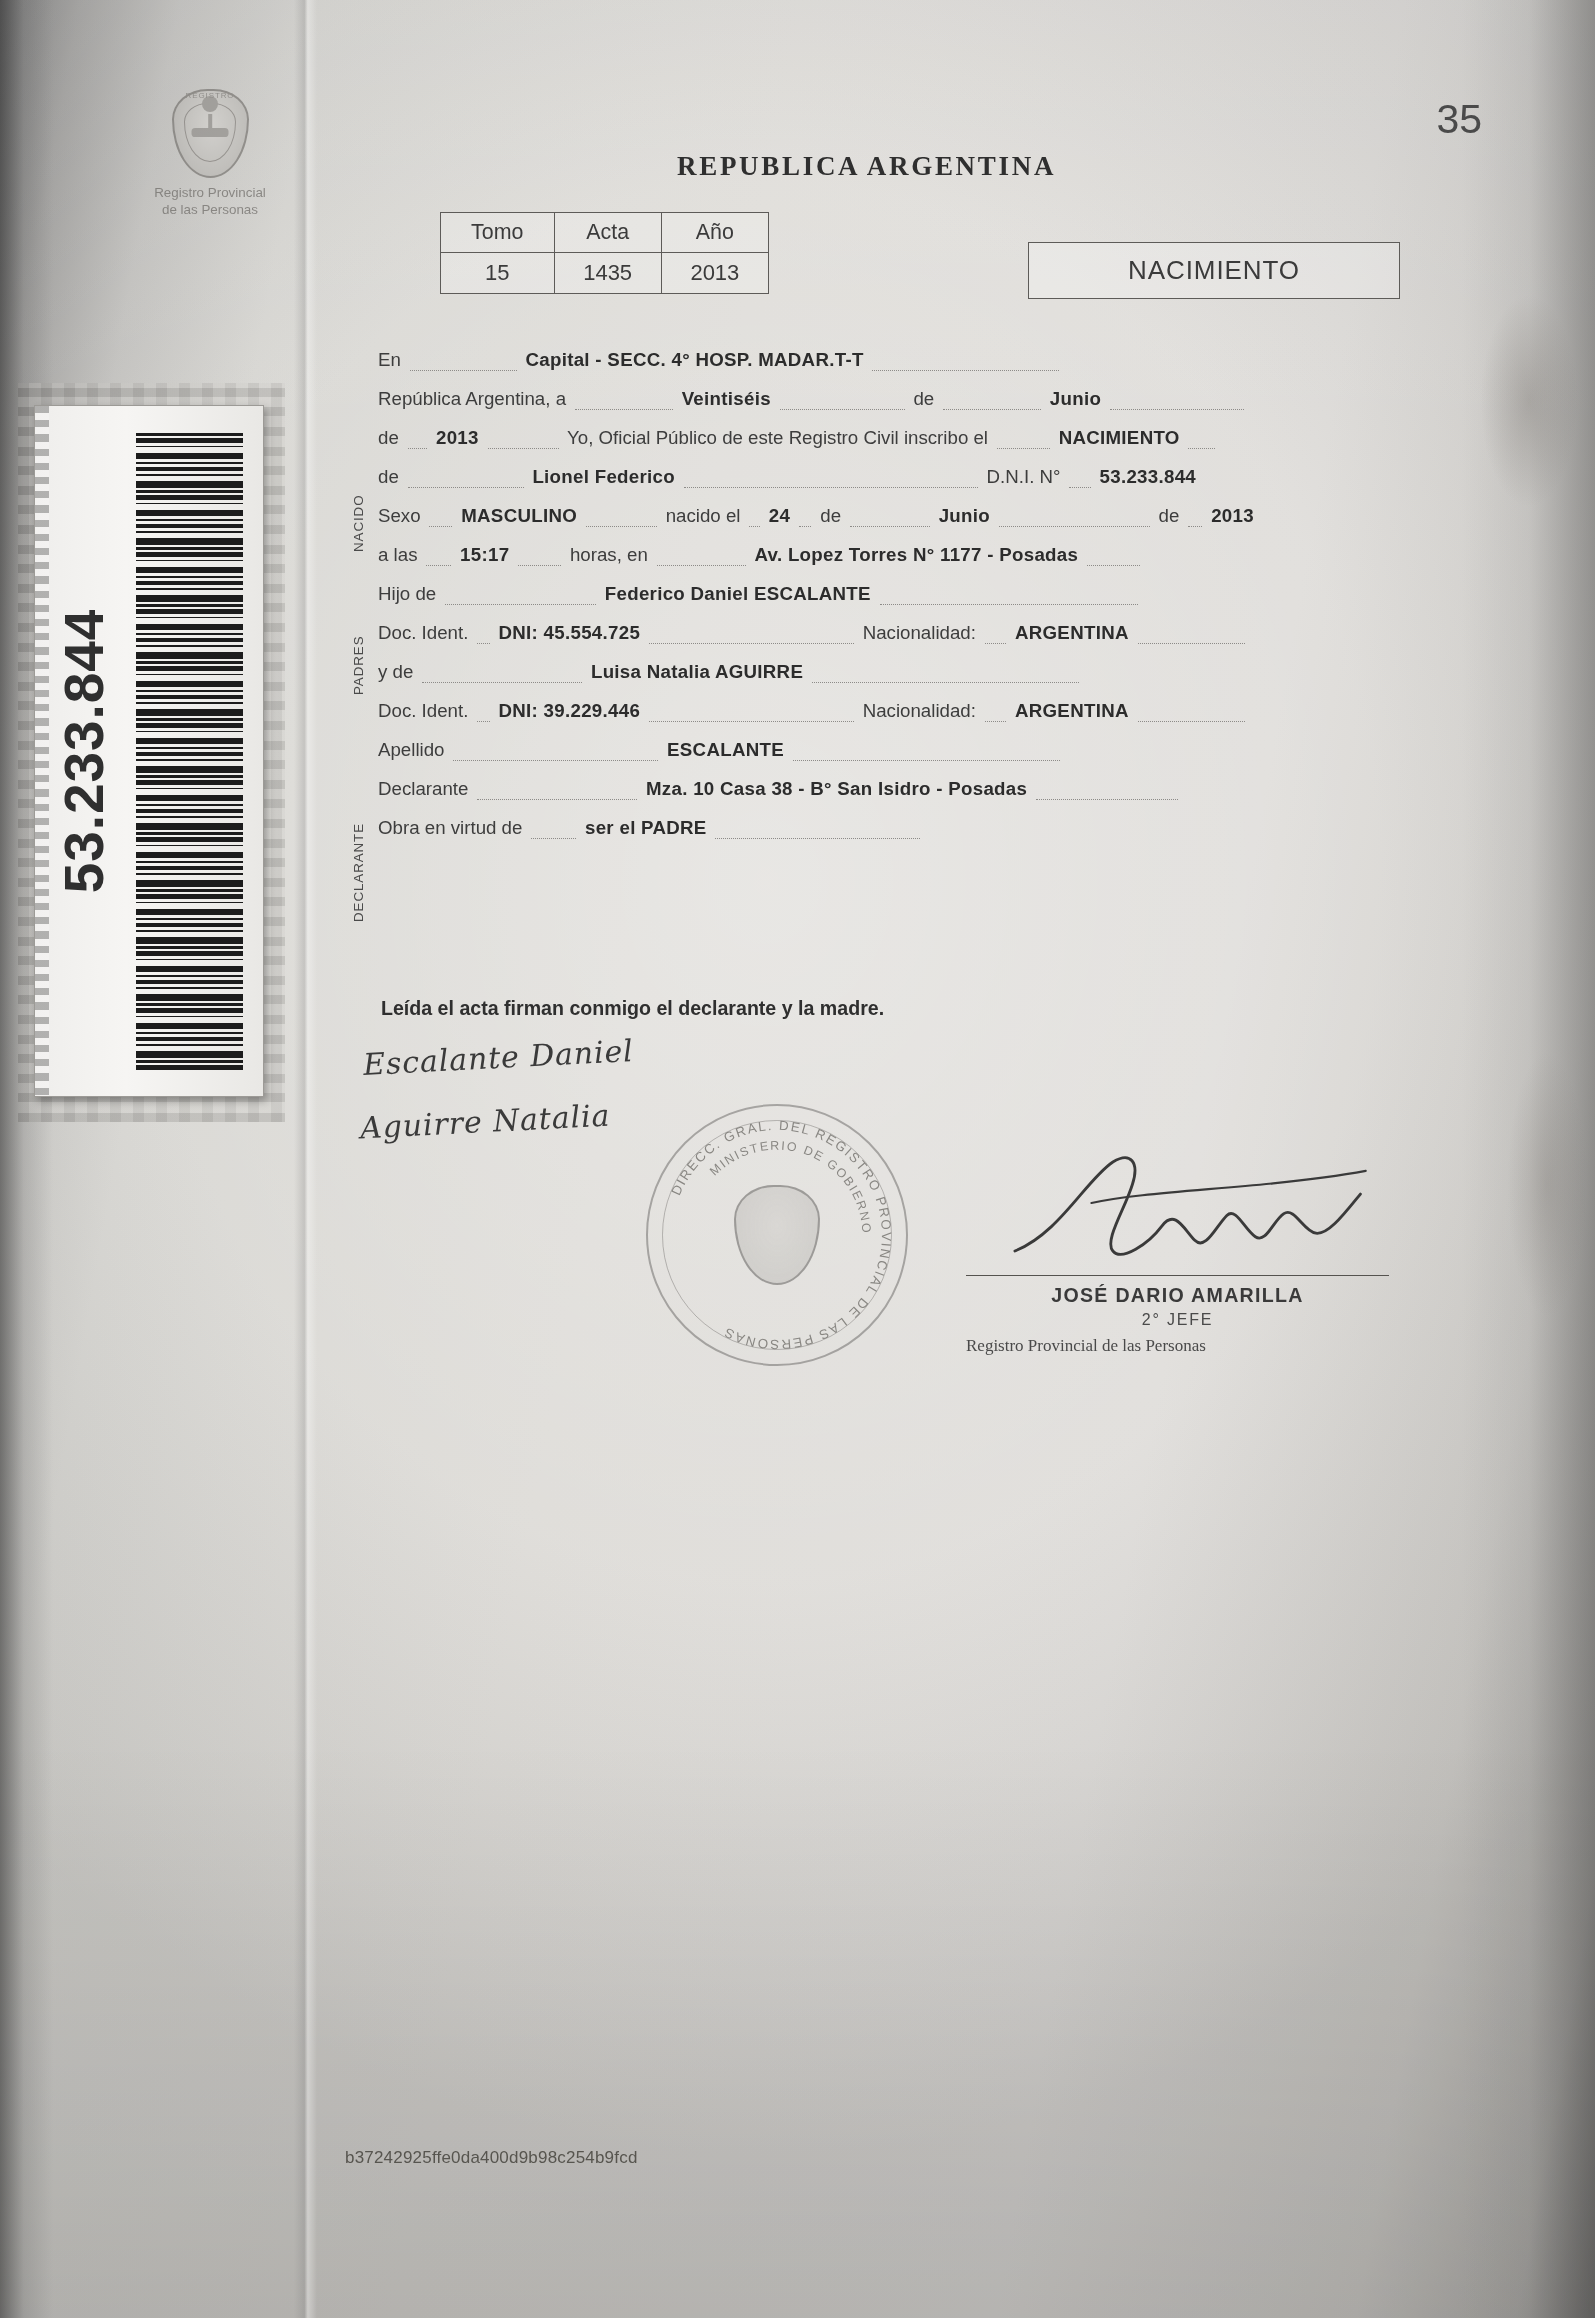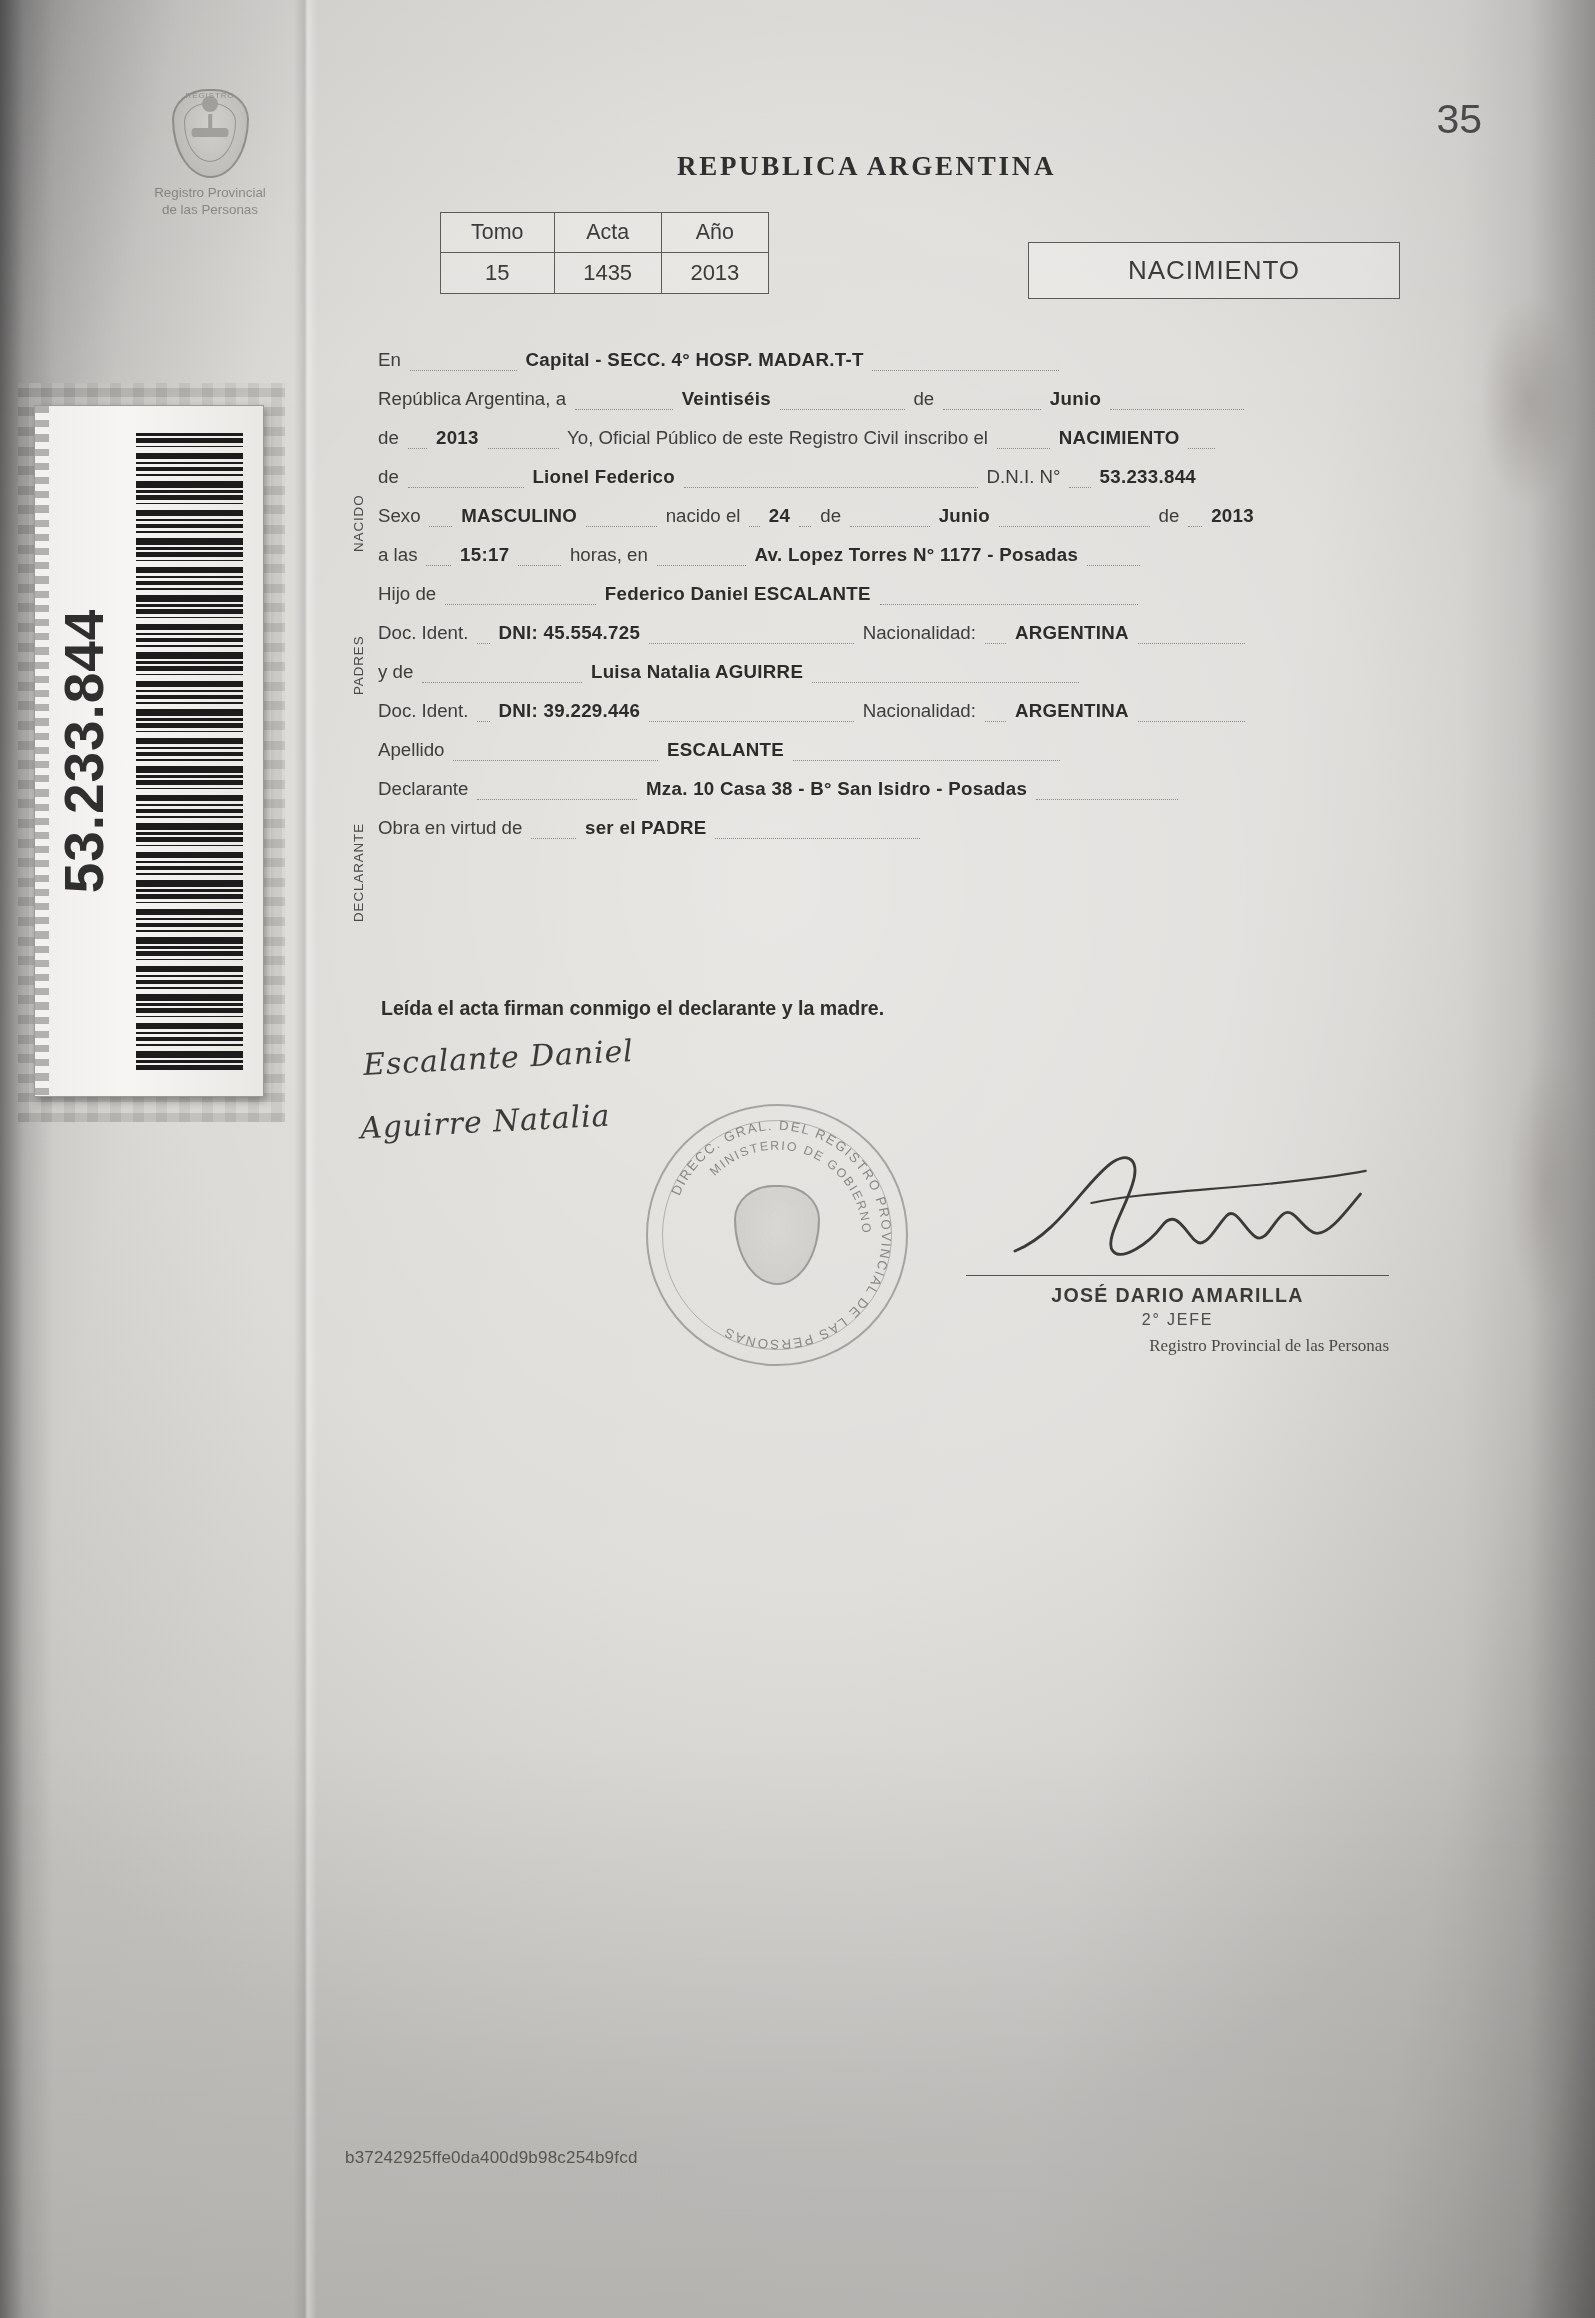--- a/index.html
+++ b/index.html
@@ -302,21 +302,21 @@
     width: 423px; text-align:center;
     font-size: 19.6px; letter-spacing: 1.3px; color:#3a3a3a; font-weight:700;
   }
   .frole {
     position:absolute; left: 966px; top: 1311px;
     width: 423px; text-align:center;
     font-size: 16px; letter-spacing: 1.8px; color:#4a4a4a;
   }
   .foffice {
     position:absolute; left: 966px; top: 1336px;
-    width: 423px; text-align:right;
+    width: 423px; text-align:left;
     font-size: 17px; color:#4a4a4a;
     font-family:"Liberation Serif", serif;
   }
 
   .hashline {
     position: absolute;
     left: 345px; top: 2148px;
     font-size: 17px;
     color: #57554f;
     font-family: "Liberation Sans", sans-serif;

